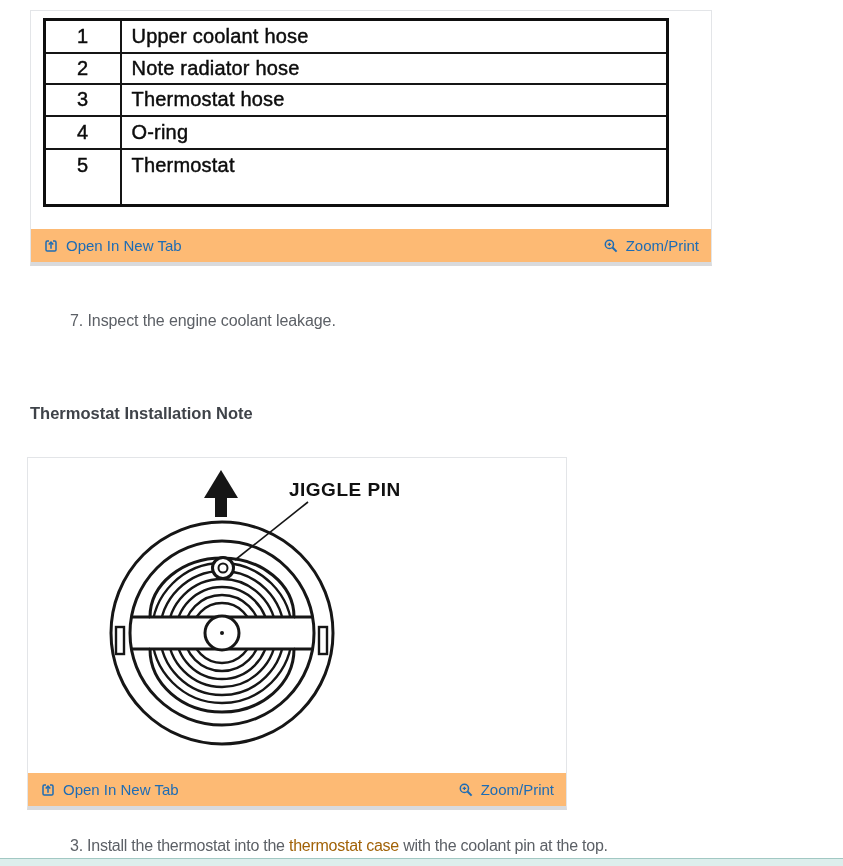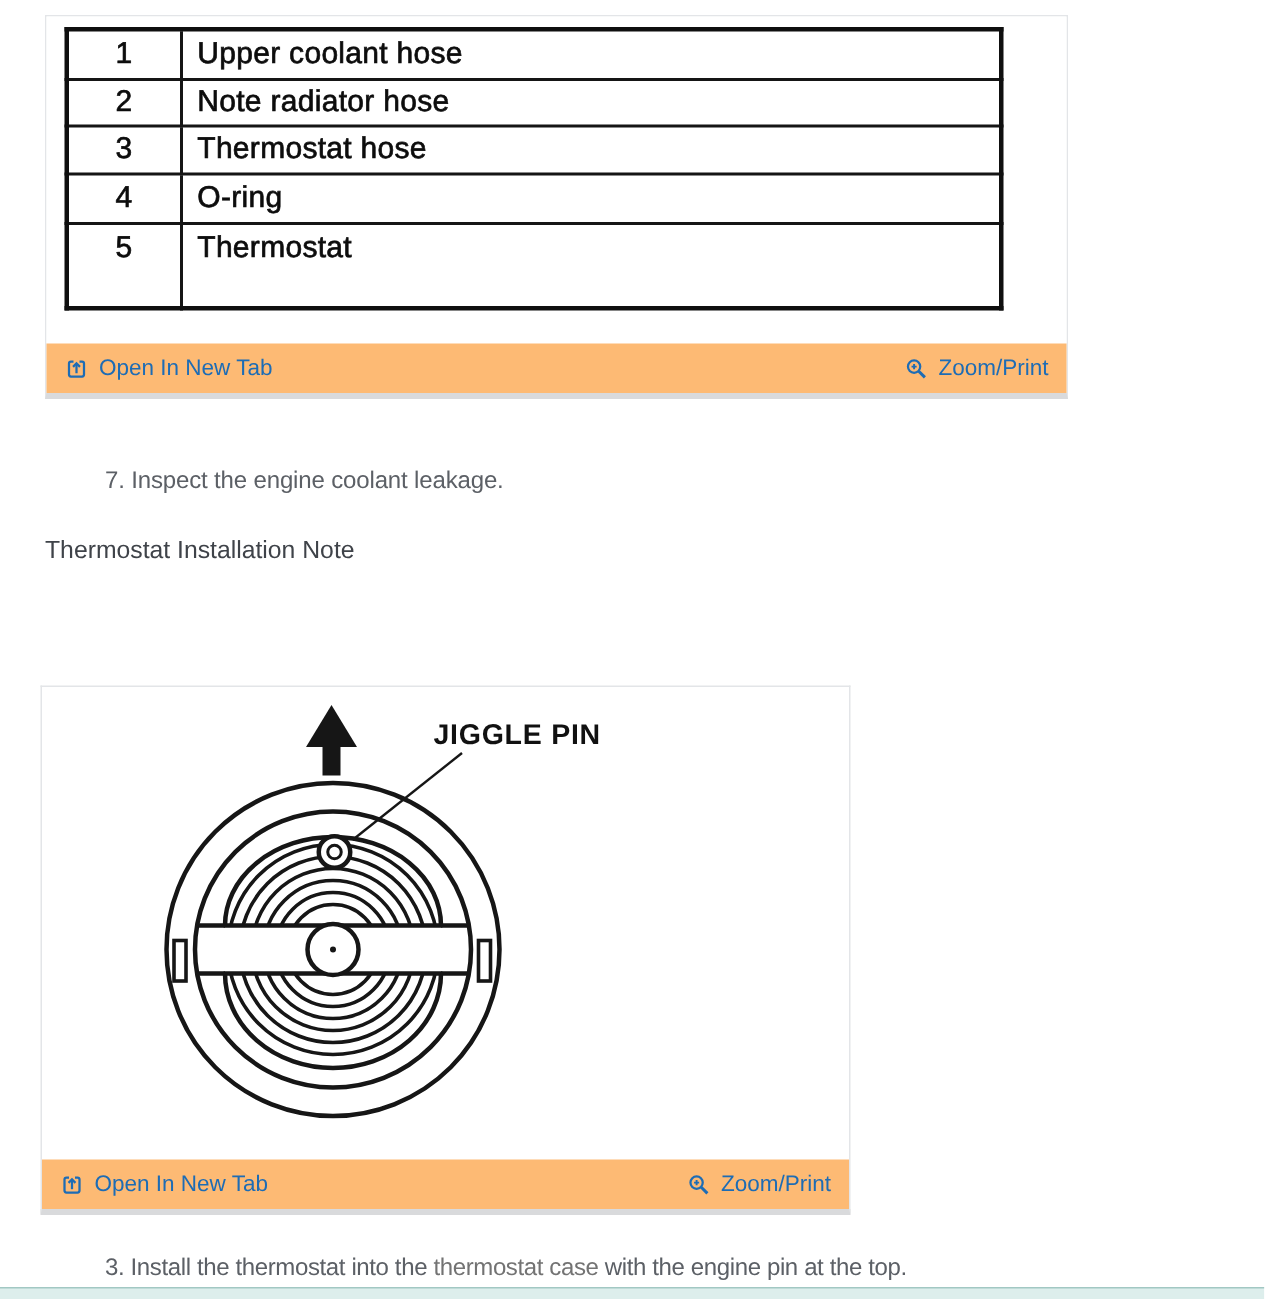--- a/index.html
+++ b/index.html
@@ -78,25 +78,26 @@
     font-size: 16px;
     line-height: 22px;
     color: #5c6066;
     letter-spacing: -0.1px;
     margin-left: 40px;
   }
   .note-heading {
     position: absolute;
     left: 30px;
     font-size: 16.5px;
-    font-weight: normal;
+    font-weight: bold;
     color: #3f4349;
+    margin-top: 46px;
   }
   .inline-link {
-    color: #737373;
+    color: #a16207;
     text-decoration: none;
     cursor: pointer;
   }
 
   
   .teal-strip {
     position: absolute;
     left: 0; top: 858px;
     width: 843px; height: 8px;
     background: #ddeeec;
@@ -226,17 +227,17 @@
         <svg width="16" height="16" viewBox="0 0 16 16">
           <circle cx="6.4" cy="6.4" r="4.1" fill="none" stroke="#1d6cb5" stroke-width="1.5"></circle>
           <path d="M9.5 9.5 L13.6 13.6" stroke="#1d6cb5" stroke-width="2"></path>
           <path d="M6.4 4.7 V8.1 M4.7 6.4 H8.1" stroke="#1d6cb5" stroke-width="1.3"></path>
         </svg>
         <span>Zoom/Print</span>
       </a>
     </div>
   </div>
 
-  <p class="step-text" style="top:835px; letter-spacing:-0.25px;"><span>3. Install the thermostat into the </span><a class="inline-link">thermostat case</a><span> with the engine pin at the top.</span></p>
+  <p class="step-text" style="top:835px; letter-spacing:-0.25px;"><span>3. Install the thermostat into the </span><a class="inline-link">thermostat case</a><span> with the coolant pin at the top.</span></p>
 
   <div class="teal-strip"></div>
 
 </div>
 
 </body></html>

